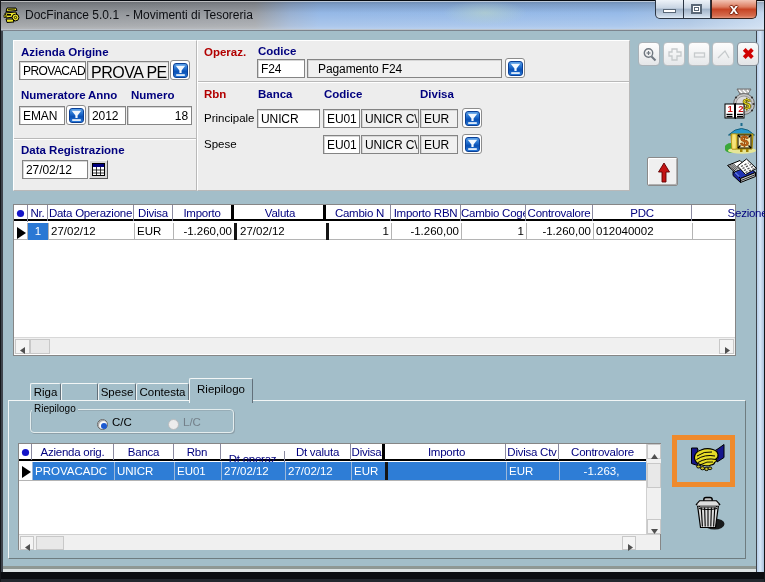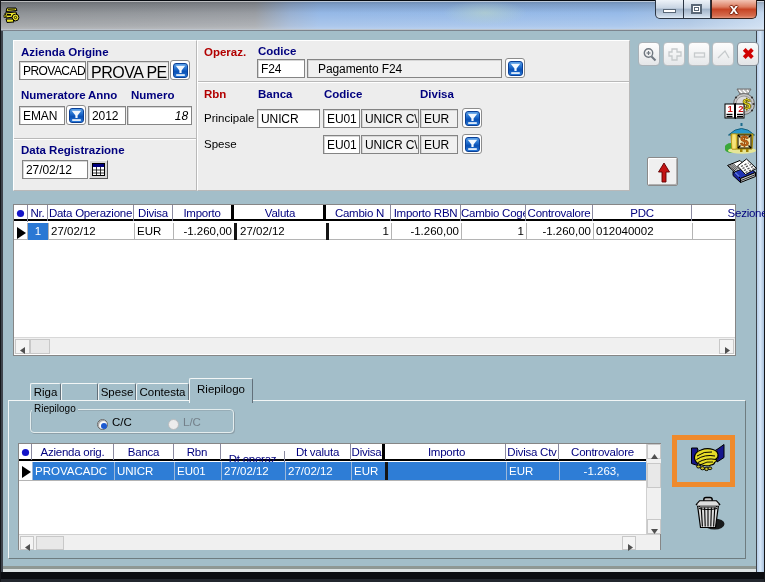--- a/index.html
+++ b/index.html
@@ -38,20 +38,21 @@
 
 <div class="abs" style="left:0;top:0;width:765px;height:582px;background:#a3bec9;"></div>
 <div id="titlebar" class="abs" style="left:0;top:0;width:765px;height:31px;
   background:linear-gradient(90deg,#85898d 0px,#8b8f94 150px,#90949a 255px,#8fa9cd 290px,#8cb2e4 320px,#8db4e6 620px,#9dbbde 690px,#c0d5ee 765px);">
   <div class="abs" style="left:0;top:0;width:765px;height:31px;
     background:linear-gradient(180deg,rgba(20,22,26,0.34) 0px,rgba(40,44,50,0.18) 4px,rgba(255,255,255,0.08) 13px,rgba(255,255,255,0.28) 26px,rgba(255,255,255,0.38) 29px);"></div>
   <div class="abs" style="left:430px;top:2px;width:110px;height:27px;background:radial-gradient(ellipse 60px 18px at 50% 40%, rgba(190,215,195,0.55), rgba(190,215,195,0) 70%);"></div>
   <div class="abs" style="left:0;top:0;width:765px;height:1px;background:#060a10;"></div>
   <div class="abs" style="left:0;top:1px;width:765px;height:1px;background:rgba(255,255,255,0.55);"></div>
   <div class="abs" style="left:0;top:29px;width:765px;height:2px;background:linear-gradient(180deg,#dde4ec,#5c646e);"></div>
+  <div class="abs" style="left:25px;top:8px;font-size:12px;color:#0c0e12;">DocFinance 5.0.1&nbsp; - Movimenti di Tesoreria</div>
   <svg class="abs" style="left:3px;top:7px;" width="17" height="17" viewBox="0 0 17 17">
     <path d="M4 1 L13 1 L14 3.5 L3 4.5 Z" fill="#ece42c" stroke="#000" stroke-width="1"></path>
     <path d="M5 2.5 L12 2" stroke="#000" stroke-width="0.8" fill="none"></path>
     <path d="M2 6 L13 5 L14.5 9.5 L3 11 Z" fill="#ece42c" stroke="#000" stroke-width="1"></path>
     <rect x="4" y="7" width="4" height="1.6" fill="#000"></rect>
     <circle cx="12.5" cy="10.5" r="3.4" fill="#ece42c" stroke="#000" stroke-width="1"></circle>
     <circle cx="12.5" cy="10.5" r="1.2" fill="none" stroke="#000" stroke-width="0.8"></circle>
     <path d="M3 12 L10 12 L11 15 L4 15.5 Z" fill="#ece42c" stroke="#000" stroke-width="1"></path>
     <path d="M1 8 L3 7.5 L3 10 L1 10.5 Z" fill="#ece42c" stroke="#000" stroke-width="0.8"></path>
   </svg>
@@ -100,21 +101,21 @@
 <div class="abs lbl" style="left:131px;top:89px;">Numero</div>
 <div class="inp" style="left:19px;top:106px;width:46px;">EMAN</div>
 <div class="ddbtn" style="left:66px;top:105px;">
     <div class="face"></div>
   <svg class="abs" style="left:3px;top:3px;" width="13" height="13" viewBox="0 0 13 13">
       <path d="M1.8 1.8 L11.2 1.8 L7.6 6.4 L7.6 9 L5.4 9 L5.4 6.4 Z" fill="#f2f8fe"></path>
       <rect x="2.2" y="10.2" width="8.6" height="1.7" fill="#f2f8fe"></rect>
     </svg>
 </div>
 <div class="inp" style="left:88px;top:106px;width:38px;">2012</div>
-<div class="inp right" style="left:127px;top:106px;width:65px;font-style:italic;">18</div>
+<div class="inp right" style="left:127px;top:106px;width:65px;">18</div>
 <div class="abs lbl" style="left:21px;top:144px;">Data Registrazione</div>
 <div class="inp" style="left:22px;top:160px;width:66px;">27/02/12</div>
 <div class="abs" style="left:89px;top:160px;width:19px;height:19px;background:#d8d8d8;border-top:1px solid #f4f4f4;border-left:1px solid #f4f4f4;border-right:1px solid #555;border-bottom:1px solid #555;">
   <svg class="abs" style="left:2px;top:2px;" width="13" height="13" viewBox="0 0 13 13">
     <rect x="0.5" y="0.5" width="12" height="12" fill="#fff" stroke="#000"></rect>
     <rect x="1" y="1" width="11" height="3" fill="#000080"></rect>
     <g stroke="#000" stroke-width="0.8">
       <line x1="1" y1="7" x2="12" y2="7"></line>
         <line x1="1" y1="10" x2="12" y2="10"></line>
       <line x1="4.5" y1="4" x2="4.5" y2="13"></line>

